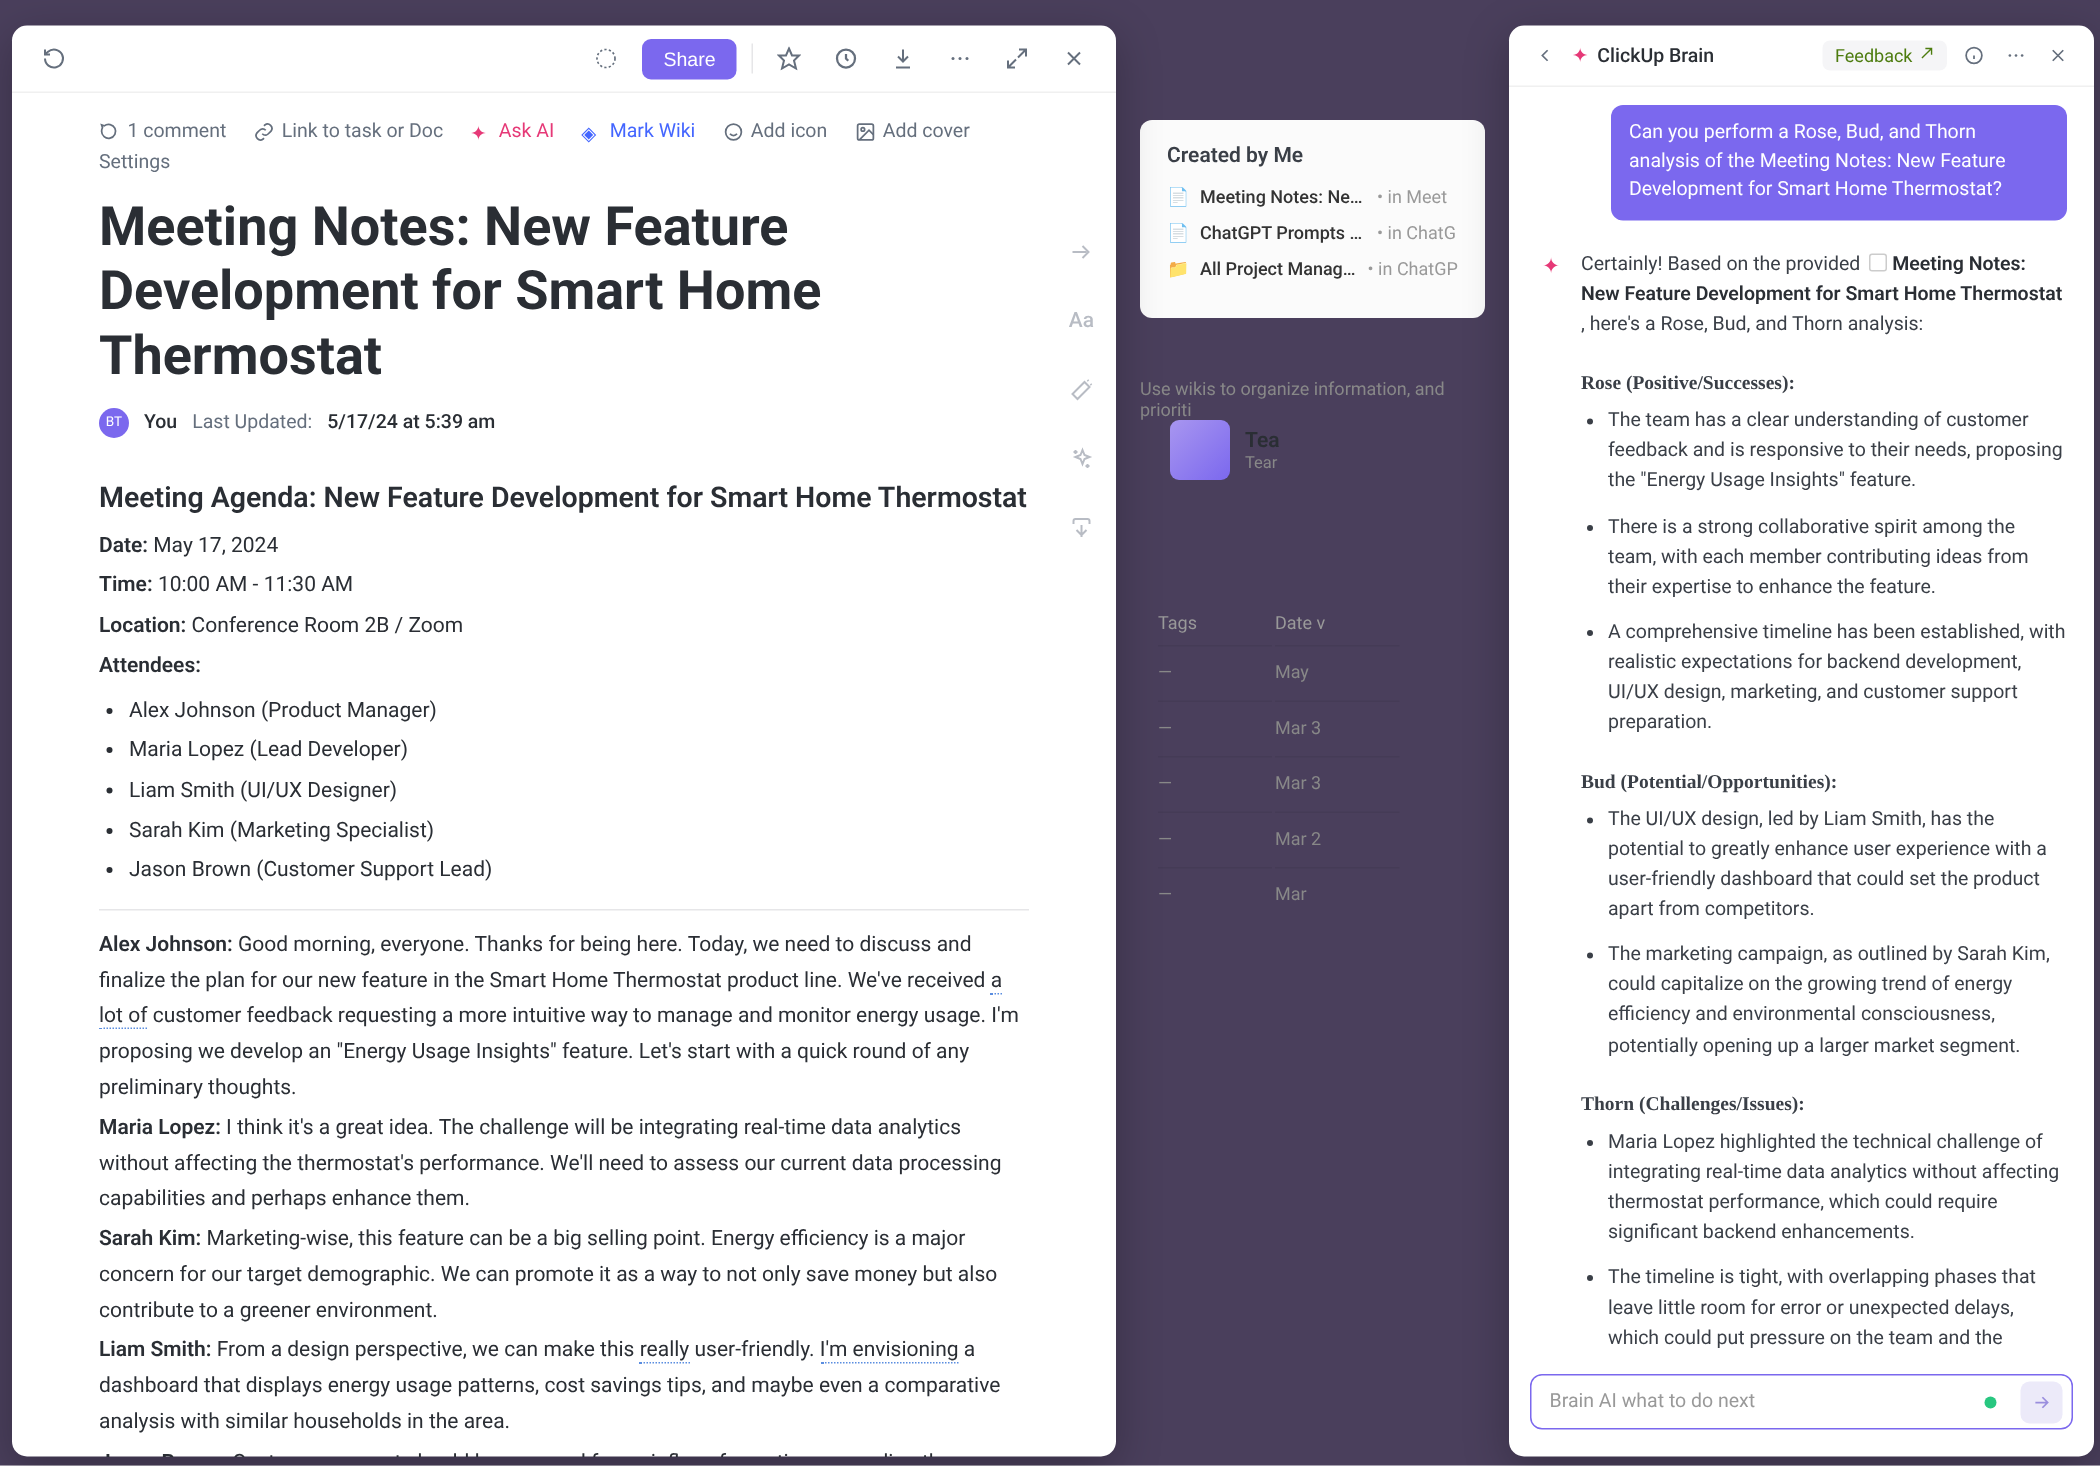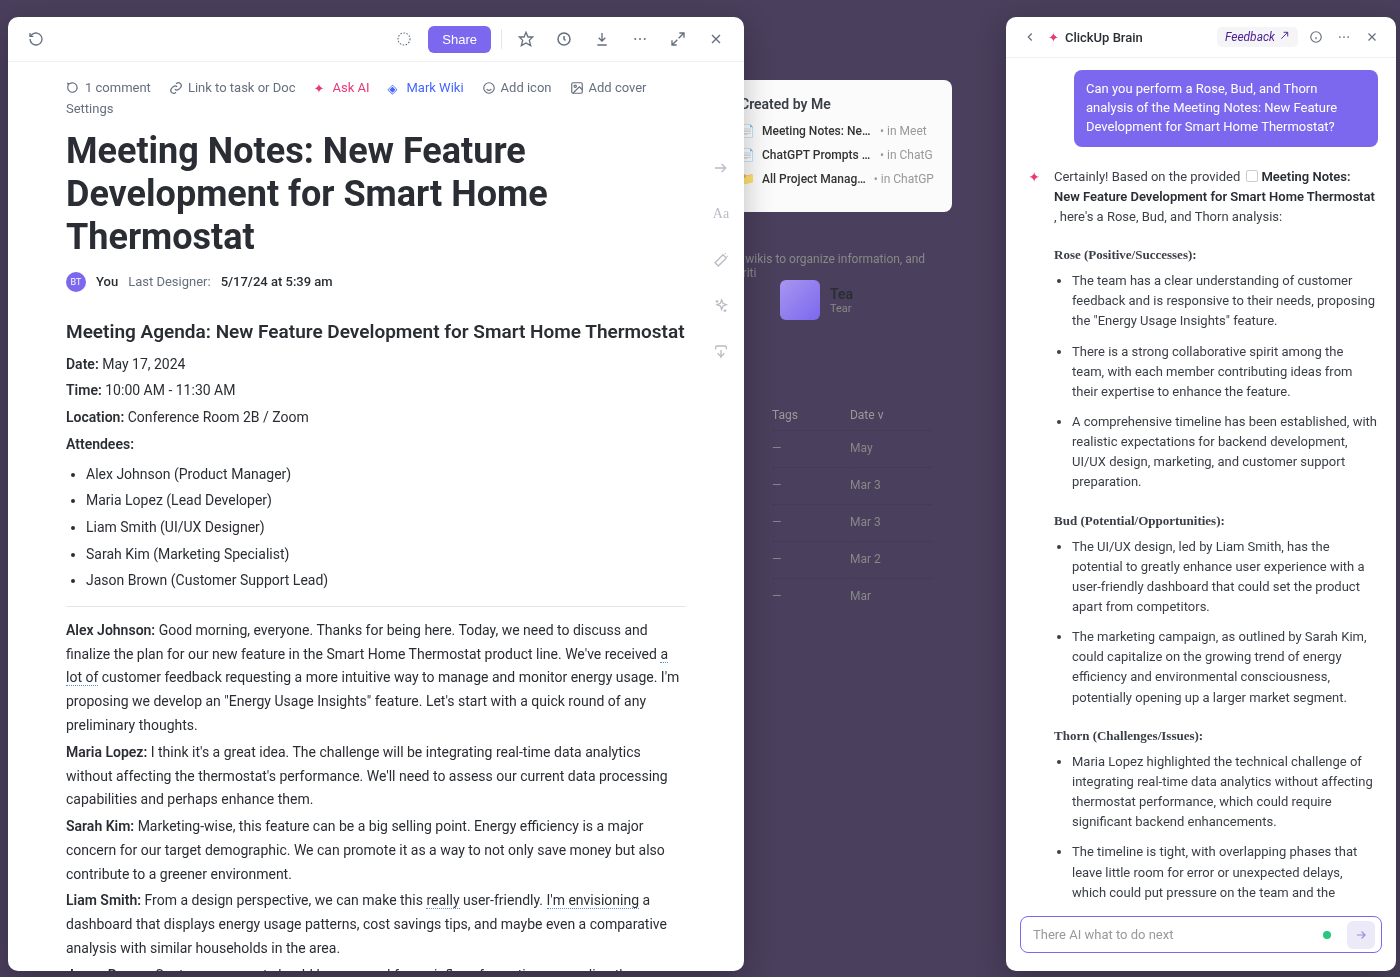--- a/index.html
+++ b/index.html
@@ -71,26 +71,25 @@
 .doc-body h3 { font-size: 19px; font-weight: 600; margin-bottom: 10px; }
 .doc-body p { line-height: 1.7; margin-bottom: 3px; }
 .doc-body strong { font-weight: 600; }
 .doc-body ul { margin: 4px 0 12px 20px; }
 .doc-body li { line-height: 1.9; }
 .hr { border: none; border-top: 1px solid #e6e6e8; margin: 12px 0; }
 .dotted { border-bottom: 1px dotted #5a8de0; }
 .side-rail {
   position: absolute; right: 12px; top: 140px; display: flex; flex-direction: column; gap: 24px;
   color: #b8bcc4;
-  font-family: Liberation Serif, serif;
 }
 .side-rail div { width: 22px; height: 22px; display: flex; align-items: center; justify-content: center; cursor: pointer; }
 
 .backdrop {
-  position: absolute; left: 722px; top: 80px; width: 230px;
+  position: absolute; left: 760px; top: 80px; width: 230px;
   font-size: 13px; color: #3a3f47;
 }
 .backdrop-card {
   background: #fbfbfb; border-radius: 8px; padding: 16px 18px;
 }
 .backdrop-card h4 { font-size: 14px; font-weight: 600; margin-bottom: 12px; }
 .backdrop-item { display: flex; align-items: center; gap: 8px; margin-bottom: 10px; font-size: 12px; color: #555; }
 .backdrop-item .ico { width: 14px; color: #888; }
 .backdrop-item .nm { font-weight: 500; color: #333; white-space: nowrap; overflow: hidden; text-overflow: ellipsis; max-width: 110px; }
 .backdrop-item .loc { color: #999; }
@@ -108,22 +107,22 @@
   position: absolute; right: 4px; top: 17px; width: 390px; height: 954px;
   background: #fff; border-radius: 10px; box-shadow: 0 8px 30px rgba(0,0,0,0.25);
   display: flex; flex-direction: column;
 }
 .brain-header {
   display: flex; align-items: center; padding: 10px 14px; gap: 8px;
   border-bottom: 1px solid #f0f0f0; font-size: 13px;
 }
 .brain-header .title { font-weight: 500; flex: 1; display: flex; align-items: center; gap: 6px; }
 .sparkle { color: #e63977; }
-.feedback-btn { font-size: 12px; color: #4c1d95; display: flex; align-items: flex-start; gap: 4px;
-  background: #f5f5f7; padding: 3px 8px; border-radius: 5px; cursor: pointer; font-style: italic; }
+.feedback-btn { font-size: 12px; color: #4d7c0f; display: flex; align-items: flex-start; gap: 4px;
+  background: #f5f5f7; padding: 3px 8px; border-radius: 5px; cursor: pointer; }
 .brain-body { flex: 1; overflow-y: auto; padding: 12px 18px 8px; }
 .user-bubble {
   background: #7b68ee; color: #fff; border-radius: 8px; padding: 10px 12px;
   margin-left: 50px; margin-bottom: 20px; font-size: 13px; line-height: 1.45;
 }
 .ai-msg { font-size: 13px; color: #3a3f47; line-height: 1.55; }
 .ai-msg .link-chip {
   display: inline; font-weight: 600; color: #2a2e34;
 }
 .doc-chip-ico { display: inline-block; width: 12px; height: 12px; background: #fff; border: 1px solid #ccc; border-radius: 2px; margin: 0 3px -1px 3px; position: relative; }
@@ -308,21 +307,21 @@
       <div class="meta-item">
         <span>Settings</span>
       </div>
     </div>
 
     <h1 class="doc-title">Meeting Notes: New Feature Development for Smart Home Thermostat</h1>
 
     <div class="author-row">
       <div class="avatar-small">BT</div>
       <span style="font-weight:500;color:#2a2e34">You</span>
-      <span>Last Designer:</span>
+      <span>Last Updated:</span>
       <span style="font-weight:500;color:#2a2e34">5/17/24 at 5:39 am</span>
     </div>
 
     <div class="doc-body">
       <h3>Meeting Agenda: New Feature Development for Smart Home Thermostat</h3>
       <p><strong>Date:</strong> <span>May 17, 2024</span></p>
       <p><strong>Time:</strong> <span>10:00 AM - 11:30 AM</span></p>
       <p><strong>Location:</strong> <span>Conference Room 2B / Zoom</span></p>
       <p><strong>Attendees:</strong></p>
       <ul>
@@ -434,21 +433,21 @@
 
         </ul>
 
         
       </div>
     </div>
   </div>
 
   <div class="brain-input-wrap">
     <div class="brain-input">
-      <span>There AI what to do next</span>
+      <span>Brain AI what to do next</span>
       <span class="dot"></span>
       <span class="send">
         <svg width="14" height="14" viewBox="0 0 24 24" fill="none" stroke="currentColor" stroke-width="2">
             <path d="M5 12h14M13 6l6 6-6 6"></path>
           </svg>
       </span>
     </div>
   </div>
 </div>
 

